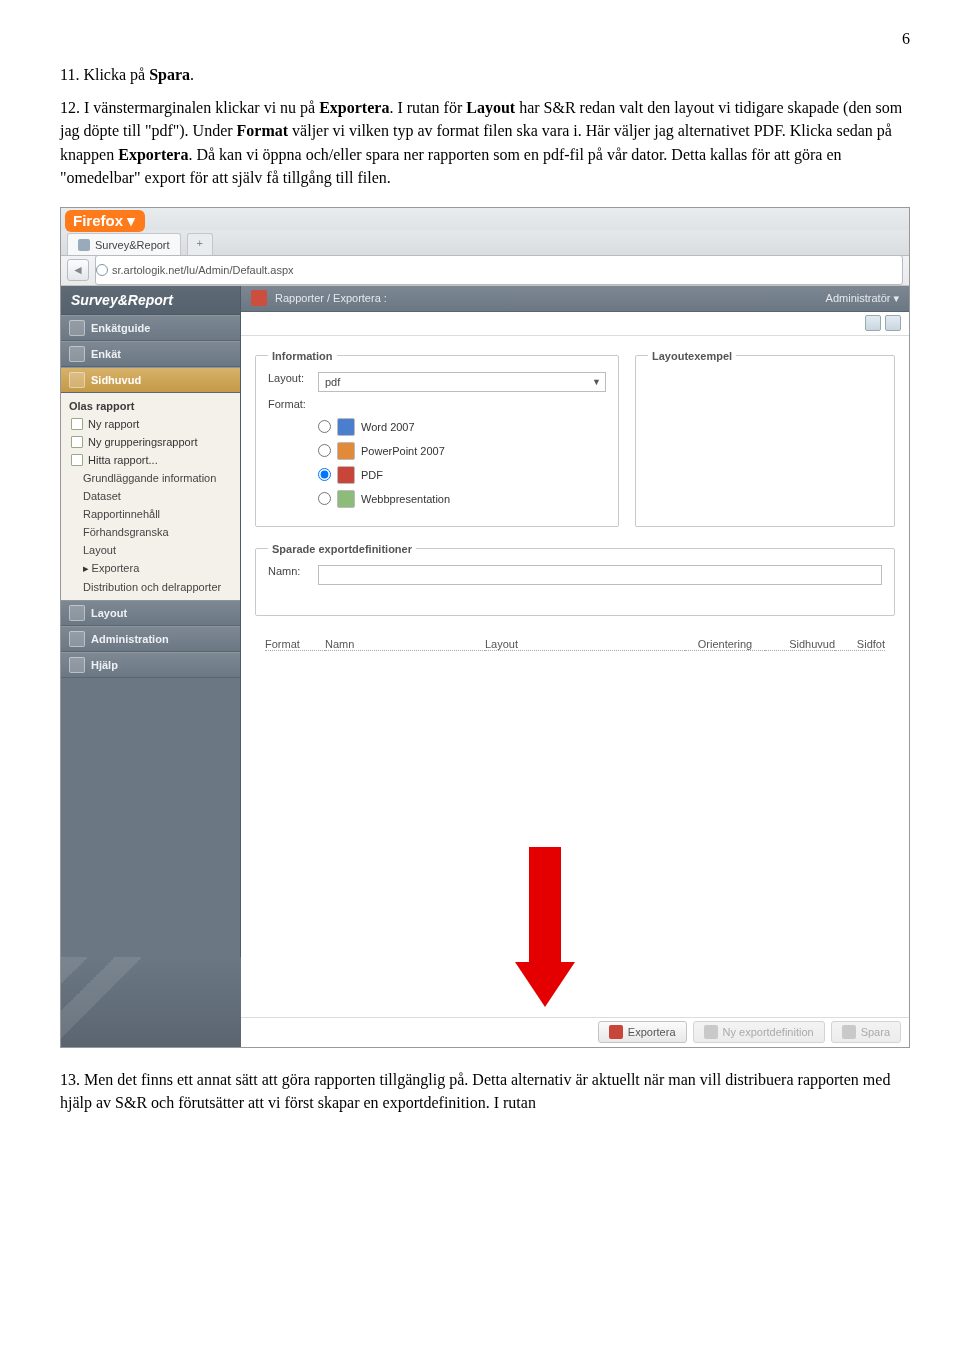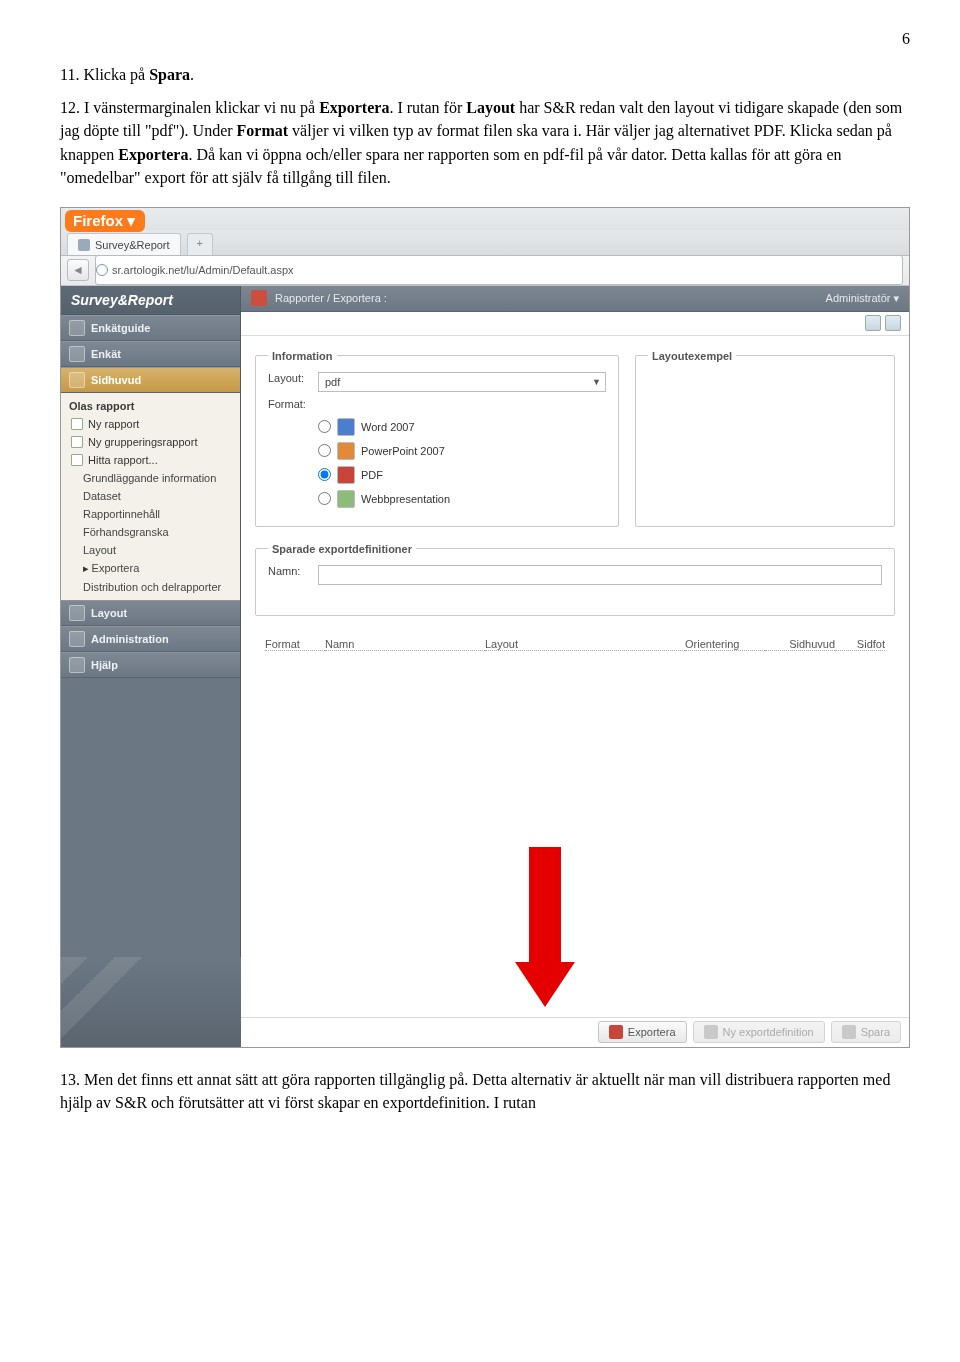--- a/index.html
+++ b/index.html
@@ -304,21 +304,21 @@
   .col-headers {
     display: flex;
     padding: 6px 10px;
     font-size: 11px;
     color: #555;
   }
   .col-headers span { border-bottom: 1px dotted #aaa; cursor: pointer; }
   .ch-format { width: 60px; }
   .ch-namn { flex: 1; }
   .ch-layout { width: 200px; }
-  .ch-orient { width: 80px; text-align: left; }
+  .ch-orient { width: 80px; text-align: center; }
   .ch-sidh { width: 70px; text-align: right; }
   .ch-sidf { width: 50px; text-align: right; }
 
   .big-empty { height: 360px; position: relative; }
   .big-arrow {
     position: absolute;
     bottom: 10px;
     left: 50%;
     transform: translateX(-60px);
     width: 60px;

